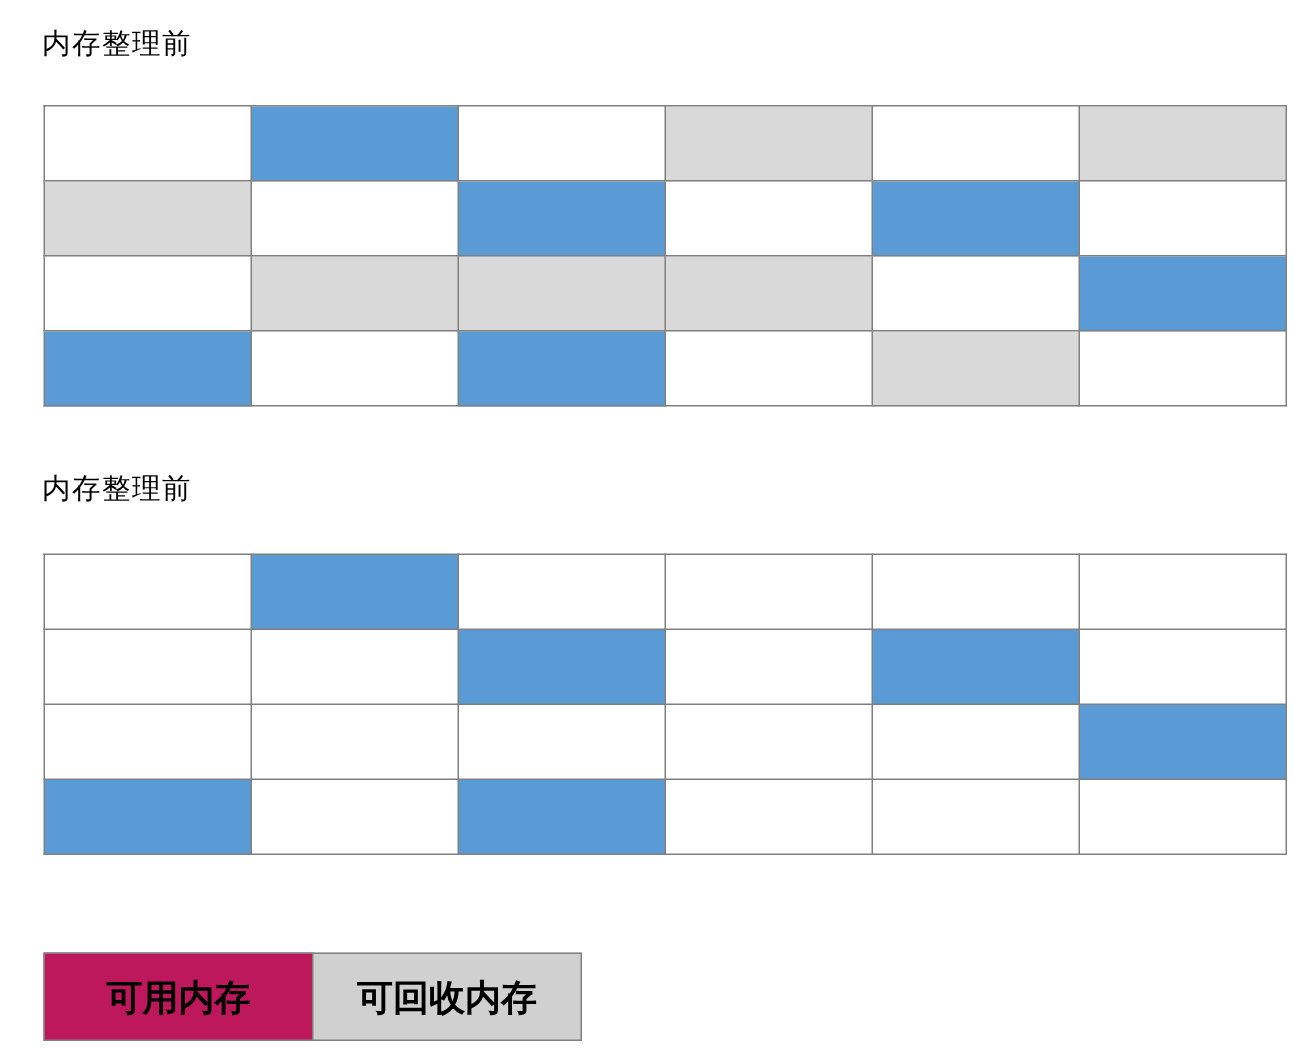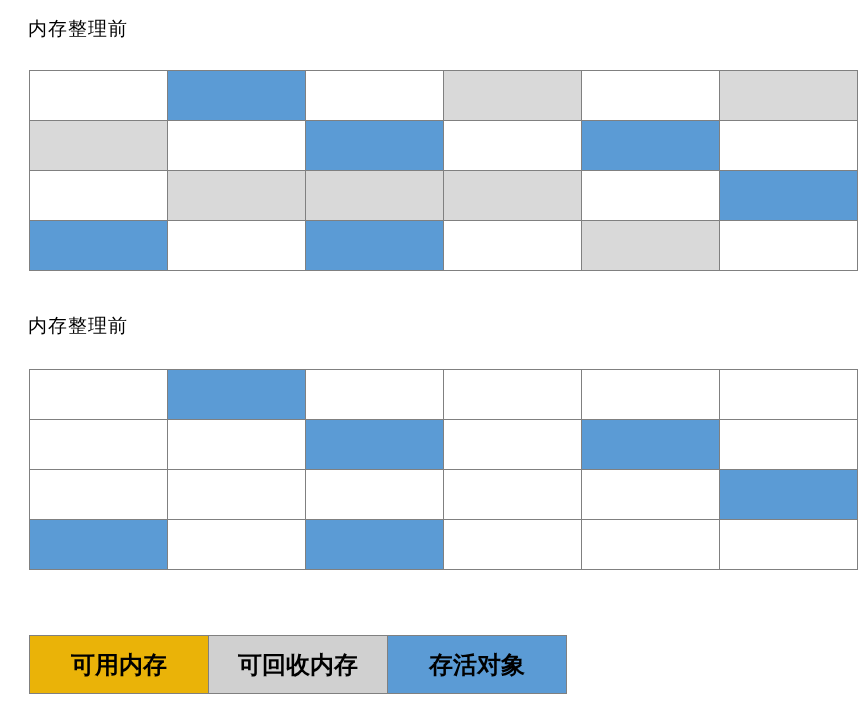--- a/index.html
+++ b/index.html
@@ -61,21 +61,21 @@
     display: flex;
     align-items: center;
     justify-content: center;
     font-size: 24px;
     font-family: "Liberation Serif", serif;
     font-weight: bold;
     color: #000000;
     margin-left: -1px;
   }
   .legend-item:first-child { margin-left: 0; }
-  .legend-free    { background: #eab308; }
+  .legend-free    { background: #be185d; }
   .legend-garbage { background: #d0d0d0; text-align: right; }
   .legend-live    { background: #5b9bd5; }
 </style>
 </head>
 <body>
 
 <div class="section-title" id="title-before">内存整理前</div>
 <table class="grid" id="grid-before">
     <tbody>
       <tr>
@@ -151,16 +151,13 @@
     </tbody>
   </table>
 
 <div class="legend" id="legend">
     <div class="legend-item legend-free">
       <span>可用内存</span>
     </div>
     <div class="legend-item legend-garbage">
       <span>可回收内存</span>
     </div>
-    <div class="legend-item legend-live">
-      <span>存活对象</span>
-    </div>
   </div>
 
 </body></html>

